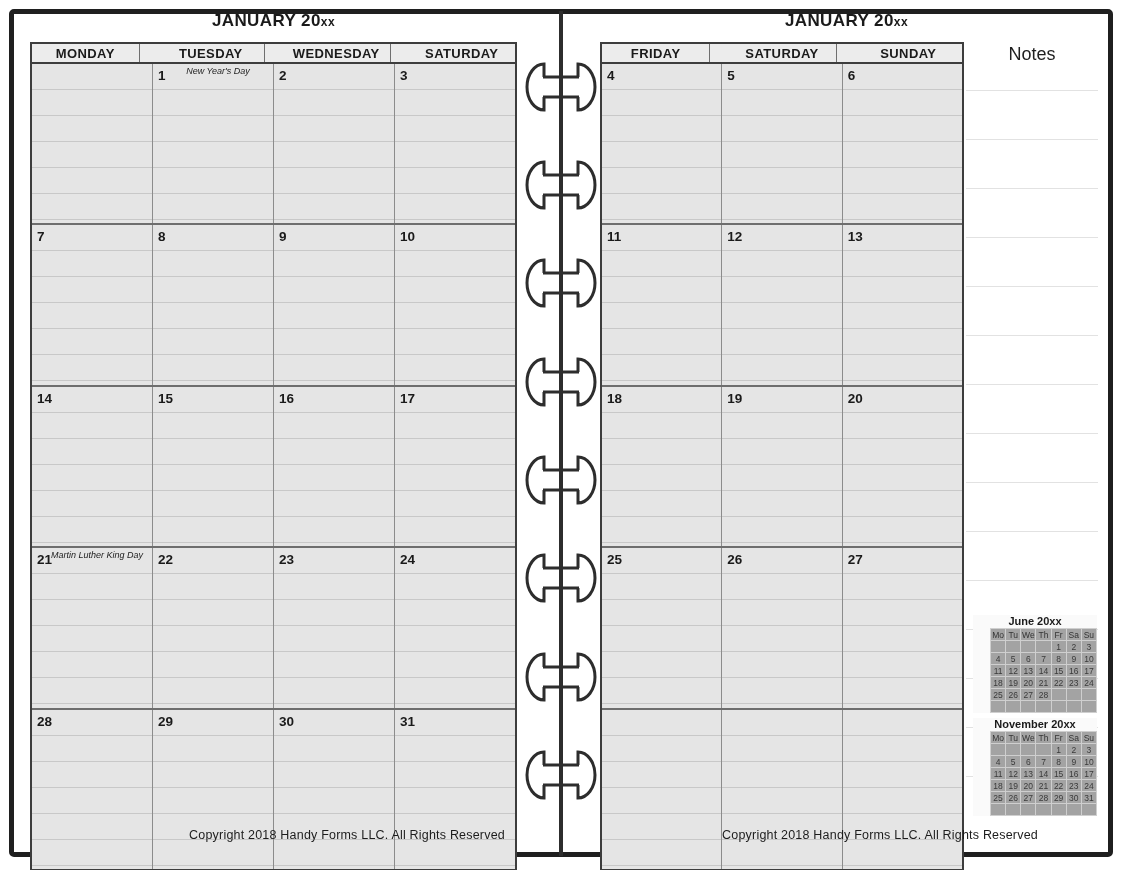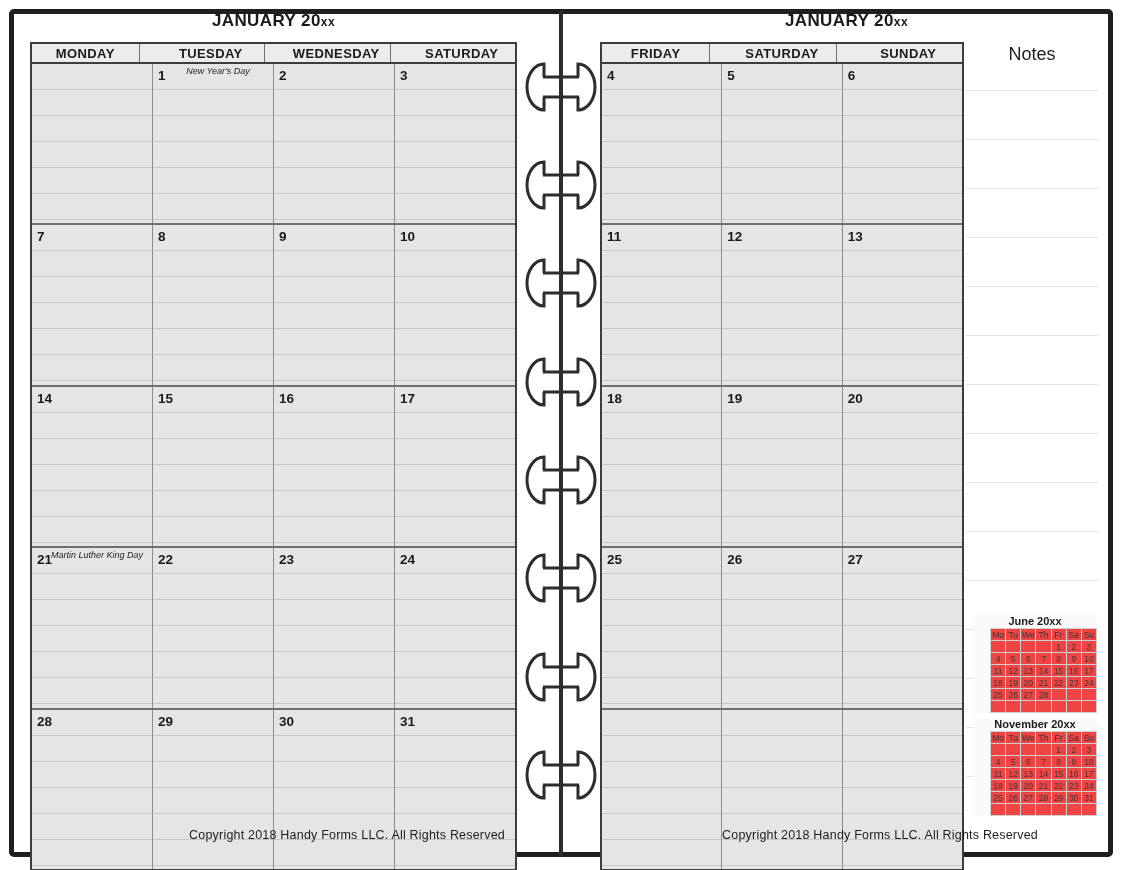--- a/index.html
+++ b/index.html
@@ -52,21 +52,21 @@
   
   .notes-label{position:absolute;left:964px;top:44px;width:136px;text-align:center;font-size:18px;color:#1f1f1f;}
   .notes-lines{
     position:absolute;left:966px;top:42px;width:132px;height:780px;
     background:repeating-linear-gradient(to bottom, transparent 0px, transparent 48px, #e2e2e2 48px, #e2e2e2 49px);
   }
   
   .mini-cals{position:absolute;left:973px;top:615px;width:124px;}
   .mini-cal{background:#fafafa;margin-bottom:5px;}
   .mini-title{text-align:center;font-weight:bold;font-size:11px;height:12px;line-height:12px;margin-bottom:1px;}
-  .mini-grid{border-top:1px solid #cfcfcf;border-left:1px solid #cfcfcf;background:#ef4444;margin-left:17px;}
+  .mini-grid{border-top:1px solid #cfcfcf;border-left:1px solid #cfcfcf;background:#a3a3a3;margin-left:17px;}
   .mini-header-row,.mini-row{display:flex;}
   .mini-h,.mini-cell{
     flex:1 1 0;height:12px;line-height:12px;text-align:center;
     font-size:8.5px;color:#3a3a3a;border-right:1px solid #cfcfcf;border-bottom:1px solid #cfcfcf;box-sizing:border-box;
   }
   .mini-h{color:#333;}
   
   .copyright{position:absolute;top:828px;width:380px;text-align:right;font-size:12.5px;letter-spacing:.2px;color:#1c1c1c;}
   .cr-left{left:125px;}
   .cr-right{left:658px;}

